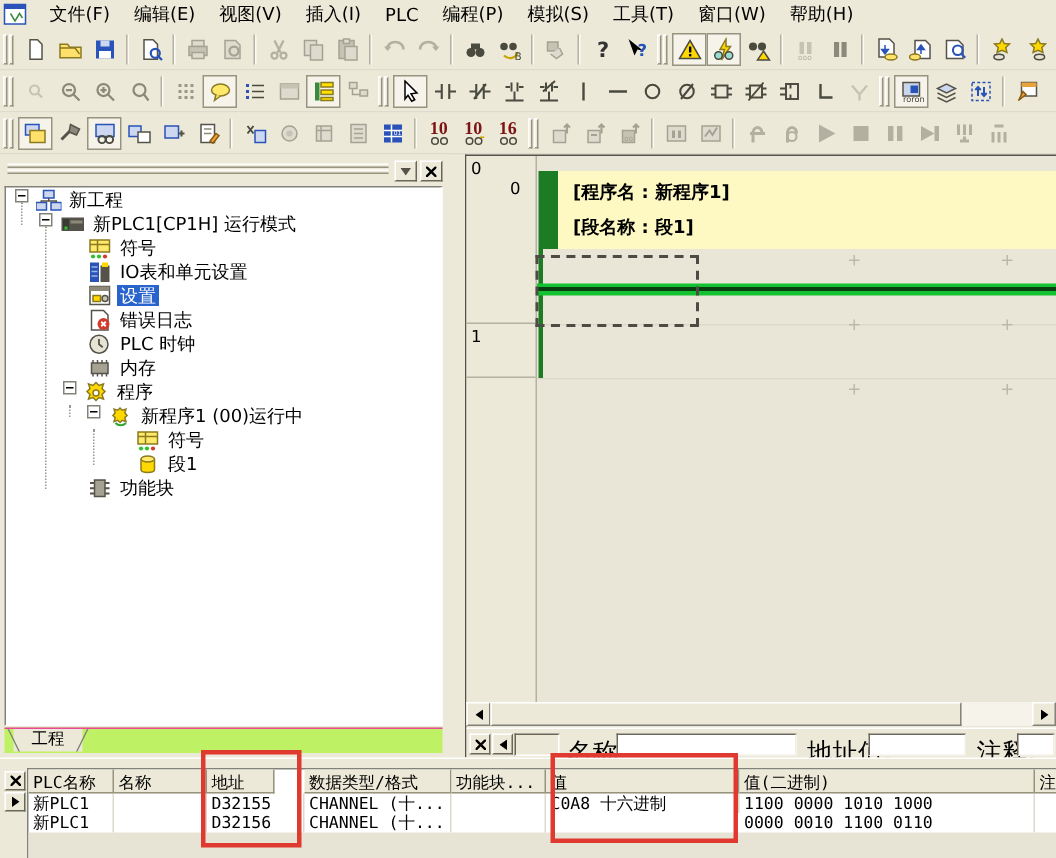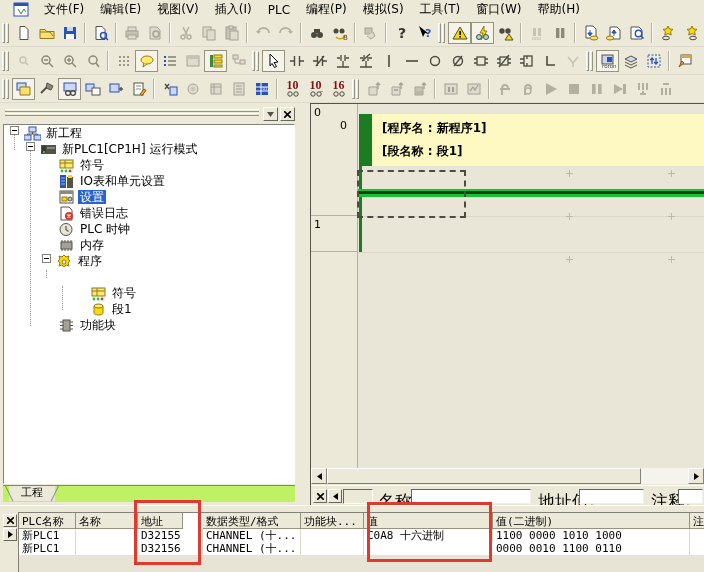--- a/index.html
+++ b/index.html
@@ -1,19 +1,19 @@
 <!DOCTYPE html>
 <html><head>
 <meta charset="utf-8">
 <style>
 *{box-sizing:border-box;margin:0;padding:0}
 body{background:#777;font-family:"DejaVu Sans","Liberation Sans",sans-serif}
 .screen{position:relative;width:704px;height:572px;background:#ece9d8;overflow:hidden;font-size:12px;color:#000}
 
-.menubar{position:absolute;left:0;top:0;right:0;height:19px;display:flex;align-items:center;padding-left:13px;background:#ece9d8}
+.menubar{position:absolute;left:0;top:0;right:0;height:19px;display:flex;align-items:center;padding-left:2px;background:#ece9d8}
 .appicon{width:18px;height:16px;margin-right:5px;flex:none}
 .mi{padding:2px 8px;white-space:nowrap;cursor:default}
 
 .tbrow{position:absolute;left:0;right:0;height:28px;display:flex;align-items:center;background:#ece9d8;border-bottom:1px solid #dedbce}
 #tb1{top:19px}#tb2{top:47px}#tb3{top:75px}
 .grip{width:8px;height:20px;position:relative;margin:0 2px;flex:none}
 .grip i{position:absolute;top:0;bottom:0;width:3px;background:#ece9d8;border-top:1px solid #fff;border-left:1px solid #fff;border-right:1px solid #96937f;border-bottom:1px solid #96937f}
 .grip i:first-child{left:0}.grip i:last-child{left:4px}
 .sep{width:2px;height:20px;margin:0 3px;border-left:1px solid #b5b2a3;border-right:1px solid #fbfaf4;flex:none}
 .tb{width:23px;height:22px;display:flex;align-items:center;justify-content:center;flex:none;position:relative}
@@ -778,20 +778,30 @@
       <div class="trow" style="left:38px;top:129px">
         <span class="exp">
             <i></i>
           </span>
         <span class="ticon"><svg width="17" height="15">
               <path d="M8 1l2 2 3-1-1 3 2 2-2 2 1 3-3-1-2 2-2-2-3 1 1-3-2-2 2-2-1-3 3 1z" fill="#ffd800" stroke="#8a7a20"></path>
               <circle cx="8" cy="8" r="2" fill="#fff" stroke="#8a7a20"></circle>
             </svg></span>
         <span class="tlabel">程序</span>
       </div>
+      <div class="trow" style="left:54px;top:145px">
+        <span class="exp">
+            <i></i>
+          </span>
+        <span class="ticon"><svg width="17" height="15">
+              <path d="M8 2l1.5 1.5 2.5-.8-.8 2.5L12.7 7l-1.5 1.5.8 2.5-2.5-.8L8 11.7 6.5 10.2l-2.5.8.8-2.5L3.3 7l1.5-1.8-.8-2.5 2.5.8z" fill="#ffd800" stroke="#8a7a20"></path>
+              <path d="M5 12c2 2 5 2 7 0" fill="none" stroke="#2ea82e" stroke-width="1.4"></path>
+            </svg></span>
+        <span class="tlabel">新程序1 (00)运行中</span>
+      </div>
       <div class="trow" style="left:86px;top:161px">
         <span class="ticon"><svg width="17" height="15">
               <rect x="2" y="2" width="13" height="8" fill="#ffe96a" stroke="#8a7a20"></rect>
               <circle cx="4" cy="13" r="1.4" fill="#2ec22e"></circle>
               <circle cx="8" cy="13" r="1.4" fill="#2ec22e"></circle>
               <circle cx="12" cy="13" r="1.4" fill="#d23a2e"></circle>
               <path d="M2 5h13M7 2v8" stroke="#8a7a20"></path>
             </svg></span>
         <span class="tlabel">符号</span>
       </div>

